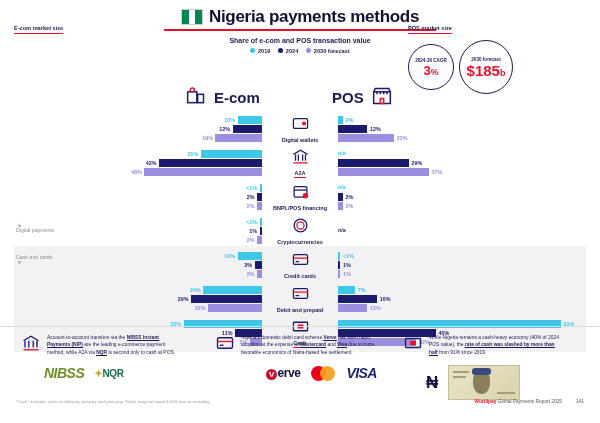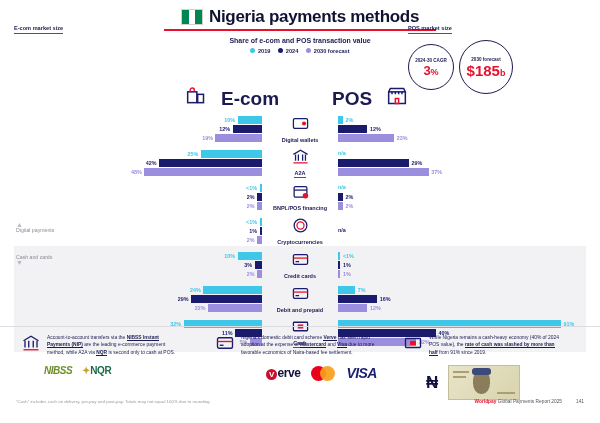--- a/index.html
+++ b/index.html
@@ -36,21 +36,21 @@
         display:flex;flex-direction:column;align-items:center;justify-content:center;background:#fff;}
   .circ.sm{width:44px;height:44px;}
   .circ-cap{font-size:4.6px;font-weight:bold;color:#1b1b52;margin-bottom:1px;white-space:nowrap;}
   .circ-val{font-size:15px;font-weight:bold;color:#e8112d;line-height:1;white-space:nowrap;}
   .circ.sm .circ-val{font-size:13px;}
   .circ-val .u{font-size:9px;}
 
   
   .chart{position:absolute;left:0;top:86px;width:600px;height:240px;}
   .band{position:absolute;left:14px;right:14px;background:#f2f2f4;}
-  .colhead{position:absolute;top:0;display:flex;align-items:center;gap:15px;font-size:19px;font-weight:bold;color:#1b1b52;}
+  .colhead{position:absolute;top:0;display:flex;align-items:center;gap:8px;font-size:15px;font-weight:bold;color:#1b1b52;}
   .colhead.ecom{left:186px;}
   .colhead.pos{left:332px;}
 
   .rows{position:absolute;left:0;top:26px;width:600px;}
   .row{position:relative;height:34px;}
   .center-lbl{position:absolute;left:266px;width:68px;top:0;height:34px;
               display:flex;flex-direction:column;align-items:center;justify-content:center;gap:1px;}
   .center-lbl .cap{font-size:5.5px;font-weight:bold;color:#1b1b52;text-align:center;line-height:1.1;}
   .center-lbl .cap.ul{border-bottom:1px solid #e8112d;padding-bottom:1px;}
 
@@ -71,21 +71,21 @@
   .foot{position:absolute;left:0;top:326px;width:600px;height:70px;border-top:1px solid #dcdce2;}
   .fcard{position:absolute;top:7px;width:180px;}
   .fcard.c1{left:22px;}
   .fcard.c2{left:216px;}
   .fcard.c3{left:404px;}
   .ftop{display:flex;gap:7px;}
   .ftxt{font-size:4.9px;line-height:1.5;color:#1b1b52;width:135px;}
   .ftxt b{border-bottom:0.8px solid #1b1b52;}
   .flogos{display:flex;align-items:center;gap:10px;margin-top:9px;padding-left:22px;}
 
-  .logo-nibss{font-size:10px;font-weight:bold;font-style:italic;color:#6f8f2a;letter-spacing:-.5px;}
+  .logo-nibss{font-size:14px;font-weight:bold;font-style:italic;color:#6f8f2a;letter-spacing:-.5px;}
   .logo-nqr{font-size:10px;font-weight:bold;color:#1b6b4a;letter-spacing:-.3px;}
   .logo-nqr .leaf{color:#c9a227;}
   .logo-verve{font-size:12px;font-weight:bold;color:#11113f;letter-spacing:-.4px;margin-left:28px;}
   .logo-verve .o{display:inline-block;width:11px;height:11px;border-radius:50%;background:#c8102e;color:#fff;
                  font-size:8px;text-align:center;line-height:11px;margin-right:.5px;}
   .logo-mc{position:relative;width:26px;height:15px;}
   .logo-mc i{position:absolute;top:0;width:15px;height:15px;border-radius:50%;}
   .logo-mc i.r{left:0;background:#eb001b;}
   .logo-mc i.y{left:9px;background:#f79e1b;opacity:.92;}
   .logo-visa{font-size:14px;font-weight:bold;font-style:italic;color:#1a1f71;letter-spacing:-.6px;}

